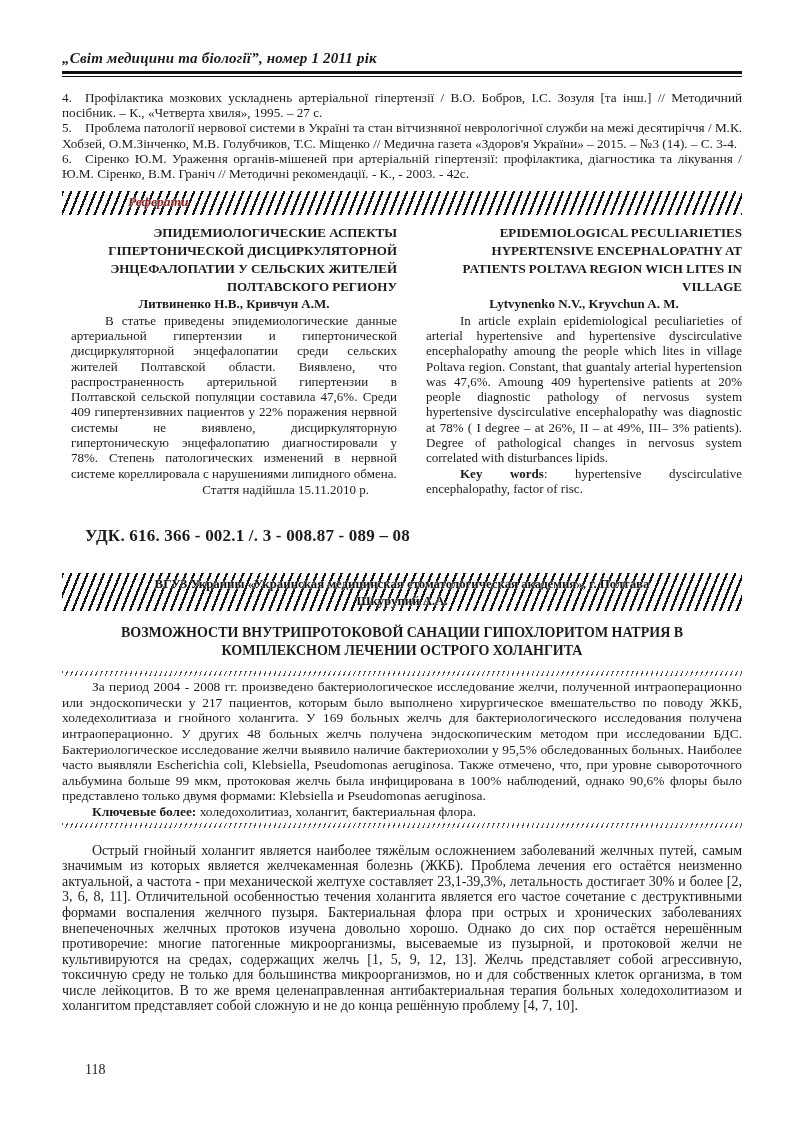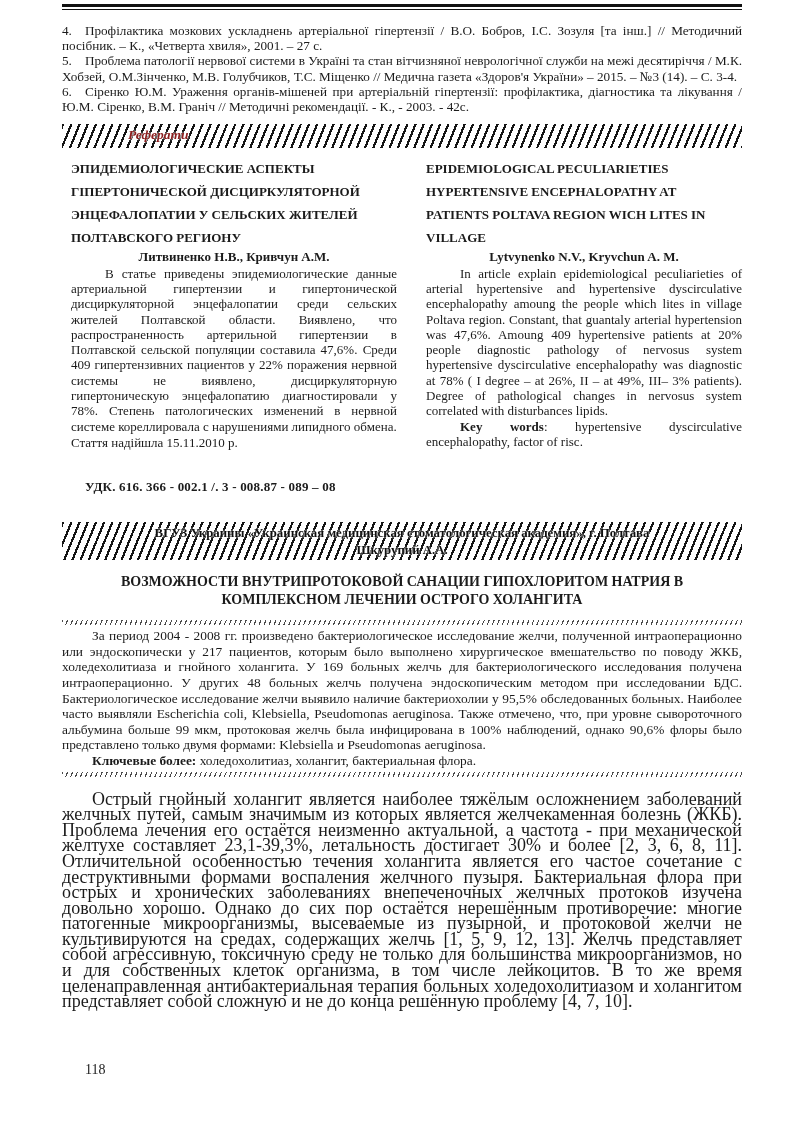--- a/index.html
+++ b/index.html
@@ -32,54 +32,55 @@
     text-shadow:0 0 2px #fff,0 0 2px #fff;
   }
   .banner-author{margin-top:27px;height:38px;text-align:center;
     font-weight:bold;font-size:12.8px;line-height:17px;padding-top:3px;box-sizing:border-box;}
   .banner-author div{text-shadow:0 0 2px #fff,0 0 2px #fff;color:#101010;}
 
   
   .abstract-cols{display:flex;margin-top:9px;padding-left:9px;}
   .col-left{width:326px;margin-right:29px;}
   .col-right{width:316px;}
-  .abs-title{font-weight:bold;font-size:13px;line-height:23px;text-align:left;}
+  .abs-title{font-weight:bold;font-size:13px;line-height:18px;text-align:right;}
   .abs-authors{font-weight:bold;font-size:13px;line-height:15.4px;text-align:center;}
   .abs-body{font-size:13px;line-height:15.3px;text-align:justify;text-indent:34px;margin-top:1px;}
   .abs-keywords{font-size:13px;line-height:15.3px;text-align:justify;text-indent:34px;}
-  .abs-received{font-size:13px;line-height:15.3px;padding-right:28px;margin-top:1px;}
+  .abs-received{font-size:13px;line-height:15.3px;text-align:right;padding-right:28px;margin-top:1px;}
 
   
-  .udc{margin-top:29px;padding-left:23px;font-weight:bold;font-size:13px;letter-spacing:.2px;}
+  .udc{margin-top:29px;padding-left:23px;font-weight:bold;font-size:17px;letter-spacing:.2px;}
   .article-title{margin-top:13px;text-align:center;font-weight:bold;font-size:14px;line-height:18px;}
   .dashline{
     height:5px;
     background:repeating-linear-gradient(112deg,#4a4a4a 0px,#4a4a4a 1.1px,transparent 1.1px,transparent 4.6px);
   }
   .dash-top{margin-top:11px;}
   .dash-bottom{margin-top:3px;}
   .article-abstract{margin-top:3px;font-size:13.4px;line-height:15.6px;text-align:justify;}
   .article-abstract .para{text-indent:30px;}
   .article-abstract .kw{text-indent:30px;}
-  .article-body{margin-top:15px;font-size:18px;line-height:15.6px;text-align:justify;text-indent:30px;}
+  .article-body{margin-top:15px;font-size:14px;line-height:15.6px;text-align:justify;text-indent:30px;}
   .bold{font-weight:bold;}
 
   .page-number{position:absolute;left:85px;top:1062px;font-size:14px;}
 </style>
 </head>
 <body>
 
 <div class="page">
   <div class="content">
 
+    <div class="journal-header">„Світ медицини та біології”, номер 1 2011 рік</div>
     <div class="header-rule-thick"></div>
     <div class="header-rule-thin"></div>
 
     <div class="references">
-      <div class="ref-item"><span class="ref-num">4.</span><span>Профілактика мозкових ускладнень артеріальної гіпертензії / В.О. Бобров, І.С. Зозуля [та інш.] // Методичний посібник. – К., «Четверта хвиля», 2001. – 27 с.</span></div>
+      <div class="ref-item"><span class="ref-num">4.</span><span>Профілактика мозкових ускладнень артеріальної гіпертензії / В.О. Бобров, І.С. Зозуля [та інш.] // Методичний посібник. – К., «Четверта хвиля», 1995. – 27 с.</span></div>
       <div class="ref-item"><span class="ref-num">5.</span><span>Проблема патології нервової системи в Україні та стан вітчизняної неврологічної служби на межі десятиріччя / М.К. Хобзей, О.М.Зінченко,  М.В. Голубчиков, Т.С. Міщенко // Медична газета  «Здоров'я України» – 2015. – №3 (14). – С. 3-4.</span></div>
       <div class="ref-item"><span class="ref-num">6.</span><span>Сіренко Ю.М. Ураження органів-мішеней при артеріальній гіпертензії: профілактика, діагностика та лікування / Ю.М. Сіренко,  В.М. Граніч // Методичні рекомендації. - К., - 2003. - 42с.</span></div>
     </div>
 
     <div class="banner-referaty hatch">
       <span class="label" style="color: rgb(139, 32, 32);">Реферати</span>
     </div>
 
     <div class="abstract-cols">
       <div class="col-left">

